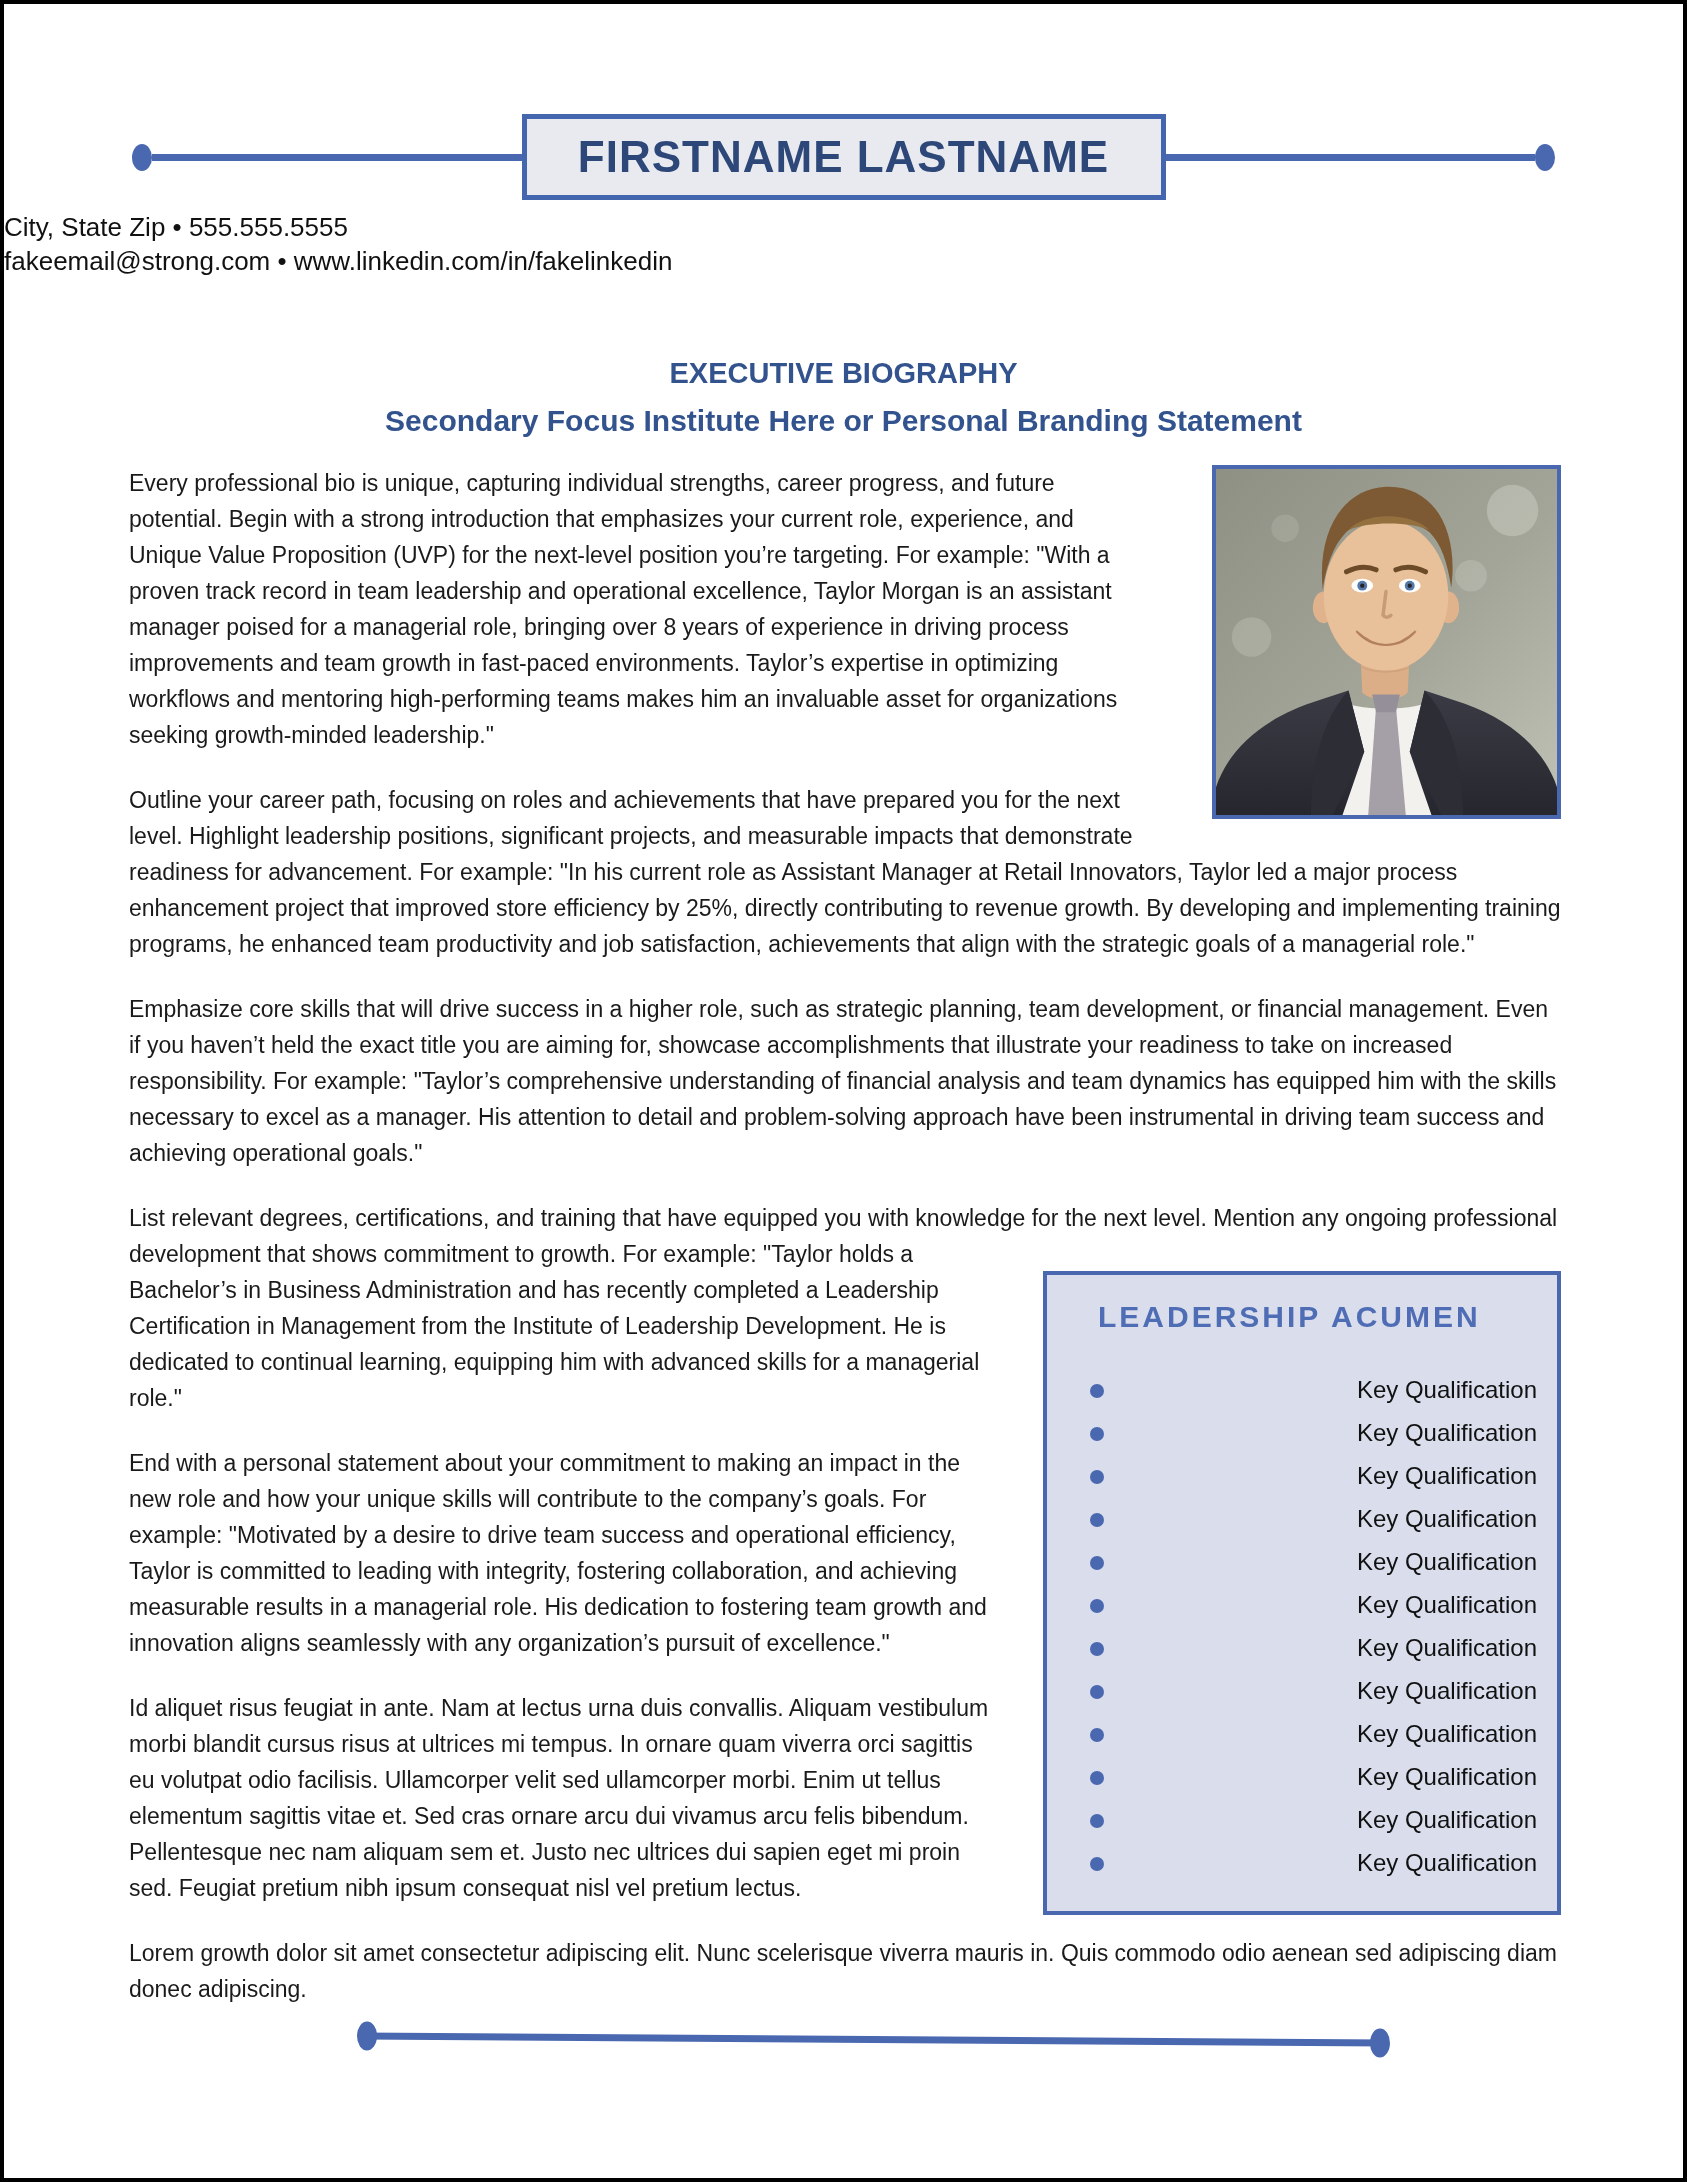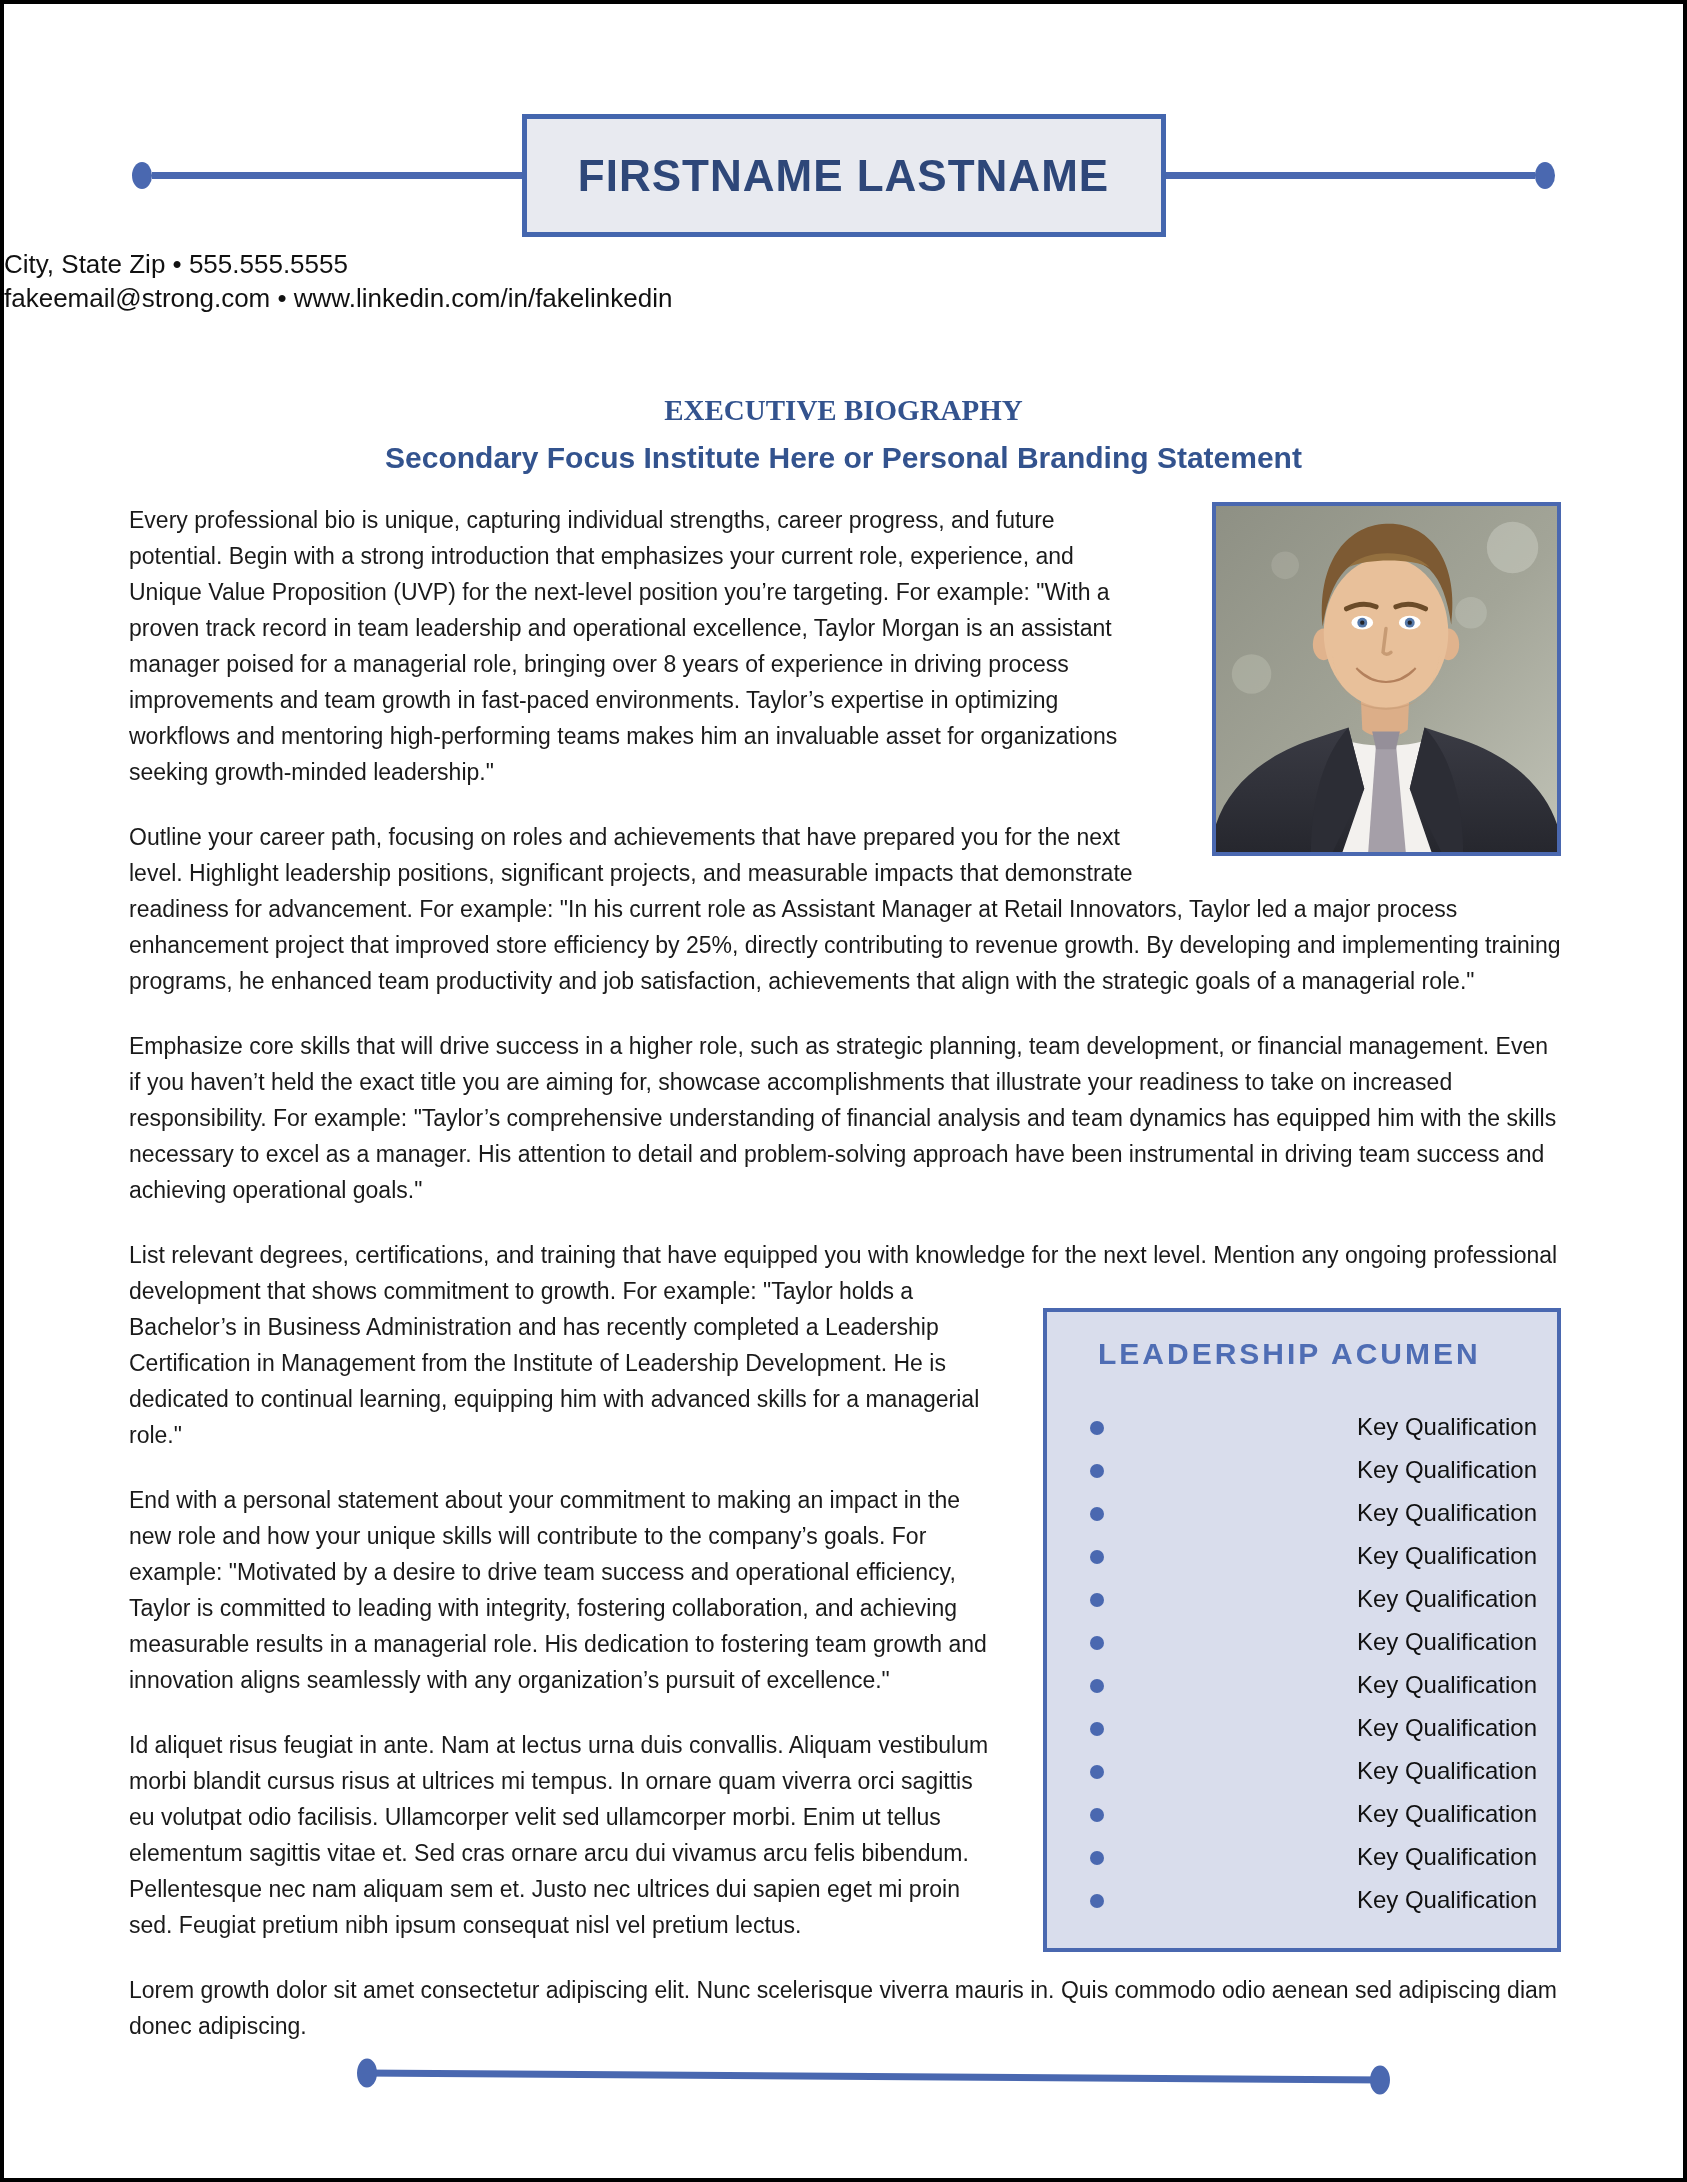--- a/index.html
+++ b/index.html
@@ -19,39 +19,39 @@
   }
   .hdr-dot{
     width:20px;height:27px;border-radius:50%;
     background:#4a68b0;flex:0 0 auto;
   }
   .hdr-line{
     flex:1 1 auto;height:7px;background:#4a68b0;
   }
   .name-box{
     flex:0 0 auto;
-    width:644px;height:123px;
+    width:644px;height:86px;
     box-sizing:border-box;
     border:5px solid #4466ae;
     background:#e8eaf0;
     display:flex;align-items:center;justify-content:center;
   }
   .name-box span{
     font-size:44px;font-weight:bold;color:#2e4779;
     letter-spacing:1px;white-space:nowrap;
   }
   .contact{
     text-align:left;color:#111111;
     font-size:26px;line-height:34px;
   }
   .contact.first{margin-top:10px;}
   
   .h-title{
     margin:77px 0 0 0;text-align:center;
-    font-size:29px;line-height:36px;font-weight:bold;color:#33538e;font-family:Liberation Serif, serif;
+    font-size:29px;line-height:36px;font-weight:bold;color:#33538e;
   }
   .h-sub{
     margin:12px 0 0 0;text-align:center;
     font-size:30px;line-height:36px;font-weight:bold;color:#33538e;
   }
   
   .content{
     margin:26px 122px 0 125px;
     font-size:23px;line-height:36px;color:#1a1a1a;
   }

